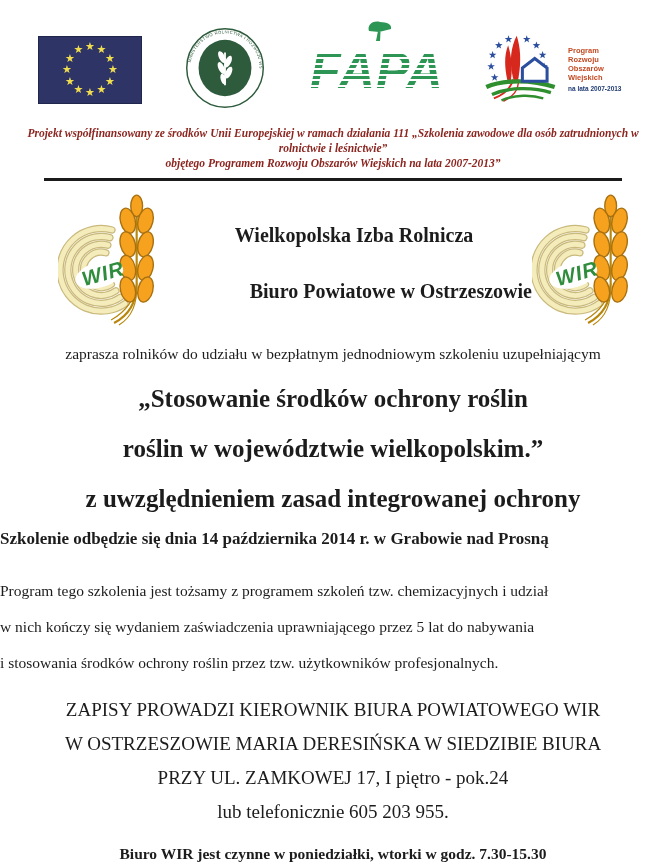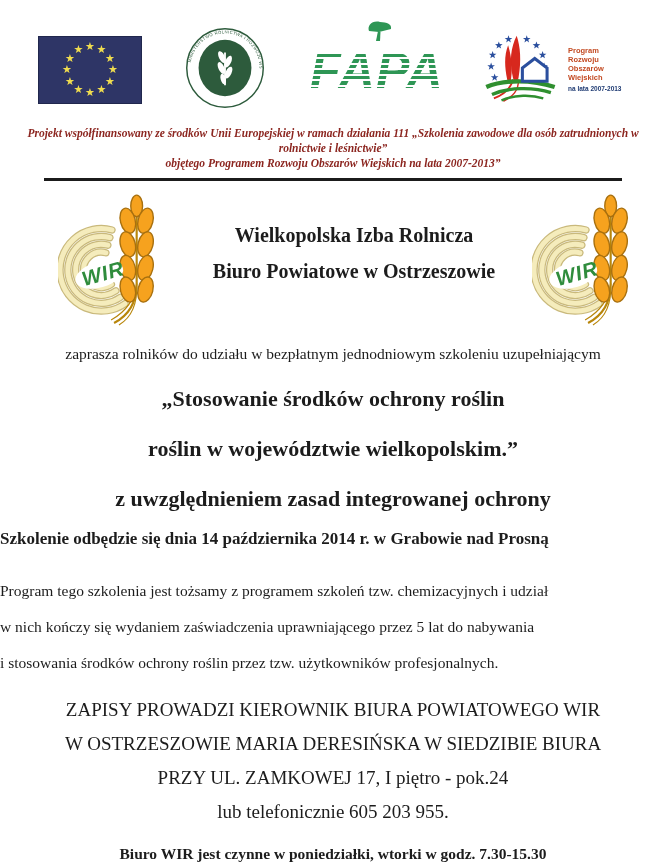--- a/index.html
+++ b/index.html
@@ -30,27 +30,27 @@
   
   .funding-note{margin-top:16px;text-align:center;font-weight:700;font-style:italic;
     font-size:11.5px;line-height:15px;color:#8C2620;padding:0 14px;}
   .rule{margin:7px 0 0 44px;width:578px;border-top:3px solid #1b1b1b;height:0;}
   
   .wir-row{margin-top:12px;height:138px;display:flex;align-items:flex-start;}
   .wir-logo-left{margin-left:58px;width:118px;height:138px;flex:none;}
   .wir-logo-right{margin-right:16px;width:118px;height:138px;flex:none;}
   .org-titles{flex:1;text-align:center;padding-top:30px;}
   .org-name{font-weight:700;font-size:20px;line-height:24px;}
-  .org-office{font-weight:700;font-size:20px;line-height:24px;margin-top:12px;}
+  .org-office{font-weight:700;font-size:20px;line-height:24px;margin-top:32px;text-align:right;}
   .wir-text{font-family:"Liberation Sans",sans-serif;font-weight:700;font-style:italic;
     font-size:21px;fill:#2F8C3C;letter-spacing:1px;}
   
   .invitation{margin-top:12px;text-align:center;font-size:15.5px;line-height:21px;}
   .training-title{margin-top:10px;text-align:center;font-weight:700;
-    font-size:22px;line-height:50px;}
+    font-size:25px;line-height:50px;}
   .training-date{margin-top:3px;text-align:left;font-weight:700;font-size:17px;line-height:24px;}
   .program-info{margin-top:22px;text-align:left;font-size:15.5px;line-height:36px;}
   .registration{margin-top:12px;text-align:center;font-size:19px;line-height:34px;}
   .office-hours{margin-top:8px;text-align:center;font-weight:700;font-size:15.5px;line-height:34px;}
 </style>
 </head>
 <body>
 
 <div class="page">
 

